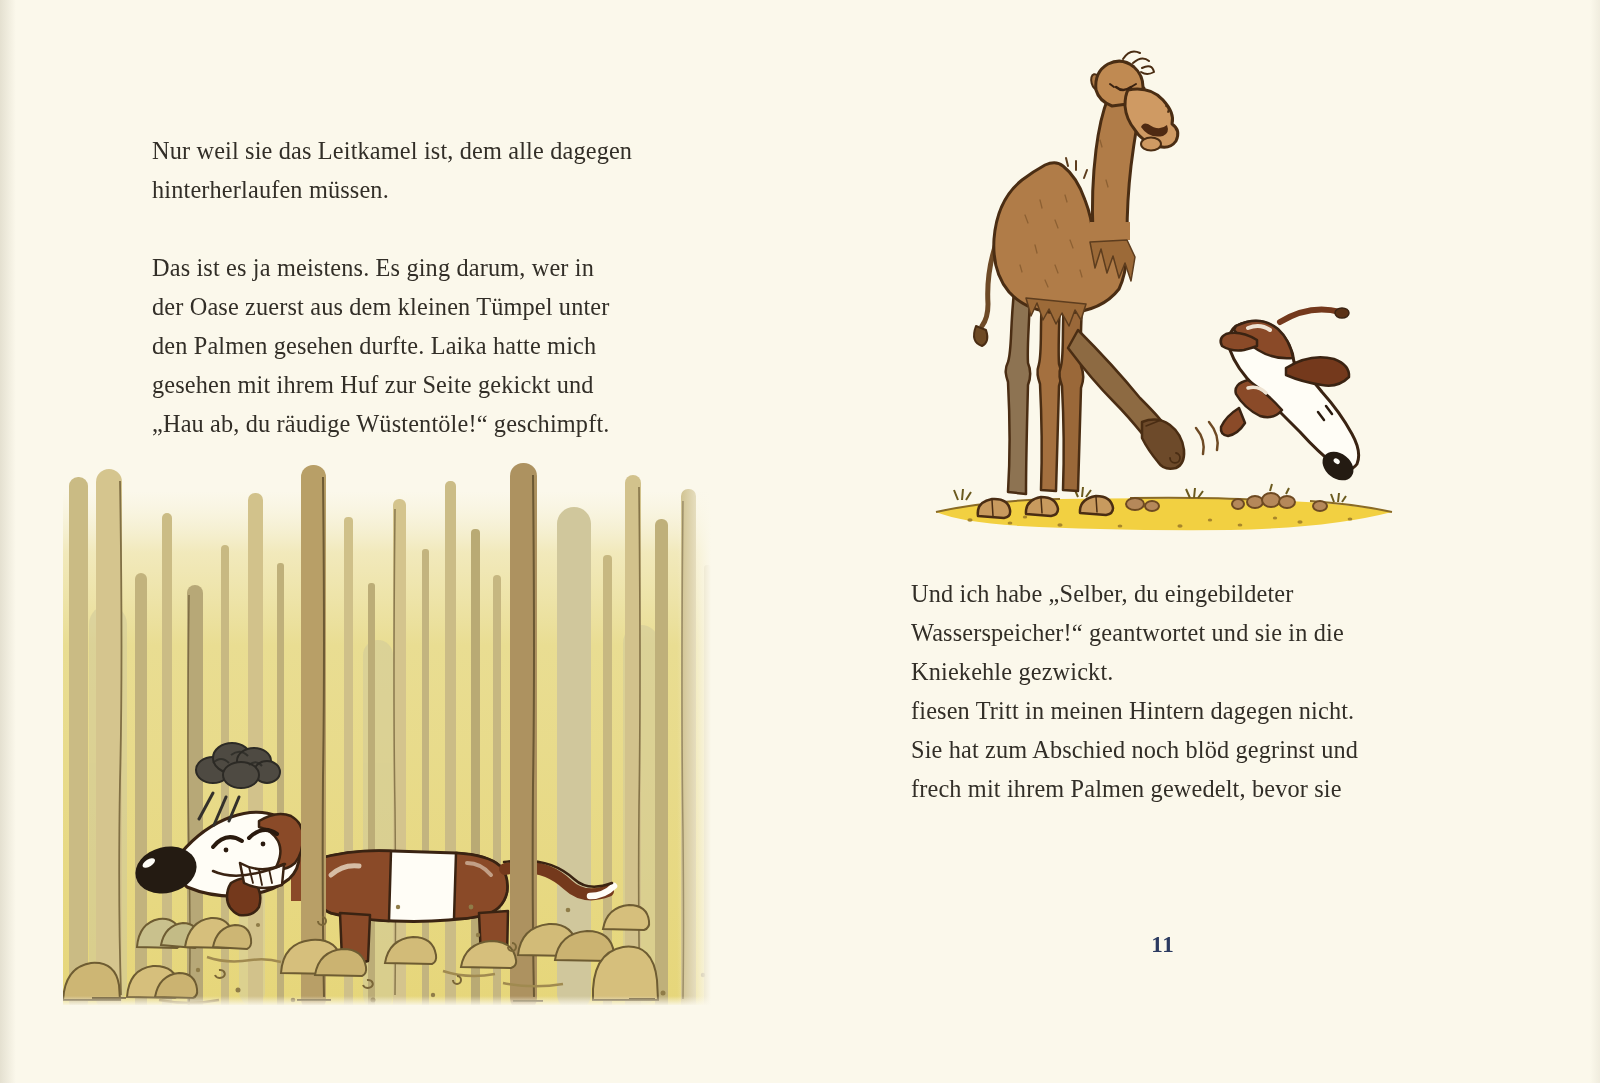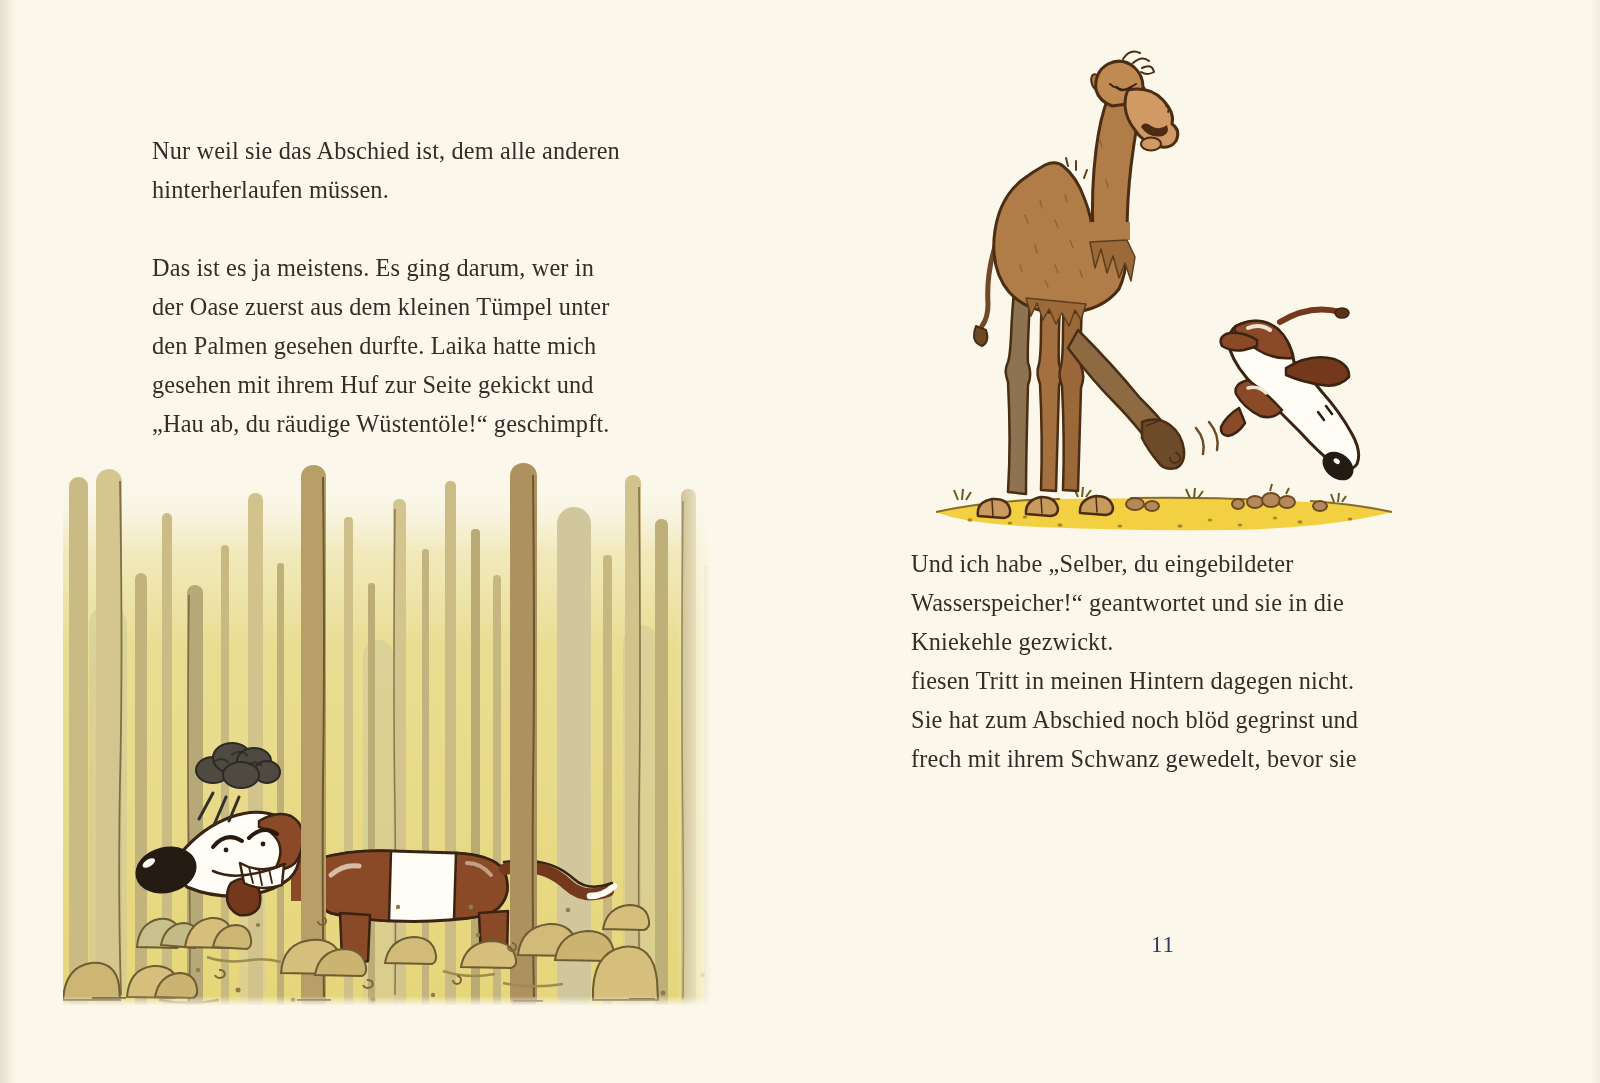--- a/index.html
+++ b/index.html
@@ -9,24 +9,24 @@
     font-family:"Liberation Serif","DejaVu Serif",serif;
   }
   .spread{position:absolute;inset:0;}
   .textblock{position:absolute;}
   .line{
     font-size:24.3px;line-height:39px;color:#322e27;
     white-space:nowrap;letter-spacing:.15px;
   }
   .para-gap{height:39px;}
   .tb-left{left:152px;top:131px;}
-  .tb-right{left:911px;top:544px;}
+  .tb-right{left:911px;top:574px;}
   .page-number{
     position:absolute;left:1128px;top:932px;width:70px;text-align:center;
-    font-weight:normal;font-size:23px;color:#2b3a60;letter-spacing:1px;
+    font-weight:bold;font-size:23px;color:#2b3a60;letter-spacing:1px;
   }
   .illus{position:absolute;}
   .illus-left{left:63px;top:455px;}
   .illus-right{left:930px;top:30px;}
   .edge-left{position:absolute;left:0;top:0;bottom:0;width:16px;
     background:linear-gradient(90deg,rgba(110,100,70,.16),rgba(110,100,70,0));}
   .edge-right{position:absolute;right:0;top:0;bottom:0;width:10px;
     background:linear-gradient(270deg,rgba(110,100,70,.08),rgba(110,100,70,0));}
 </style>
 </head>
@@ -197,21 +197,21 @@
         <circle cx="415" cy="480" r="2.2"></circle>
           <circle cx="195" cy="470" r="2.1"></circle>
       </g>
     </g>
 
     <rect x="614" y="0" width="34" height="550" fill="url(#fadeR)"></rect>
     <rect x="0" y="541" width="648" height="9" fill="url(#fadeB)"></rect>
   </svg>
 
   <div class="textblock tb-left">
-    <div class="line">Nur weil sie das Abschied ist, dem alle anderen</div>
+    <div class="line">Nur weil sie das Leitkamel ist, dem alle dagegen</div>
     <div class="line">hinterherlaufen müssen.</div>
     <div class="para-gap"></div>
     <div class="line">Das ist es ja meistens. Es ging darum, wer in</div>
     <div class="line">der Oase zuerst aus dem kleinen Tümpel unter</div>
     <div class="line">den Palmen gesehen durfte. Laika hatte mich</div>
     <div class="line">gesehen mit ihrem Huf zur Seite gekickt und</div>
     <div class="line">„Hau ab, du räudige Wüstentöle!“ geschimpft.</div>
   </div>
 
   <svg class="illus illus-right" width="470" height="510" viewBox="0 0 470 510">
@@ -331,20 +331,20 @@
       </g>
     </g>
   </svg>
 
   <div class="textblock tb-right">
     <div class="line">Und ich habe „Selber, du eingebildeter</div>
     <div class="line">Wasserspeicher!“ geantwortet und sie in die</div>
     <div class="line">Kniekehle gezwickt.</div>
     <div class="line">fiesen Tritt in meinen Hintern dagegen nicht.</div>
     <div class="line">Sie hat zum Abschied noch blöd gegrinst und</div>
-    <div class="line">frech mit ihrem Schwanz gewedelt, bevor sie</div>
+    <div class="line">frech mit ihrem Palmen gewedelt, bevor sie</div>
   </div>
 
   <div class="page-number">11</div>
 
   <div class="edge-left"></div>
   <div class="edge-right"></div>
 </div>
 
 </body></html>

